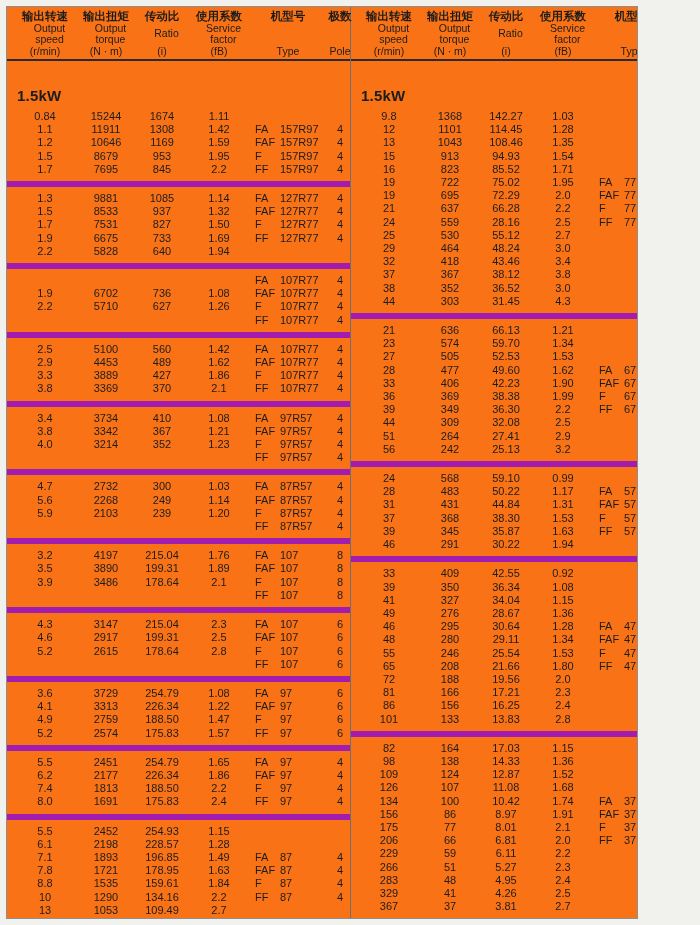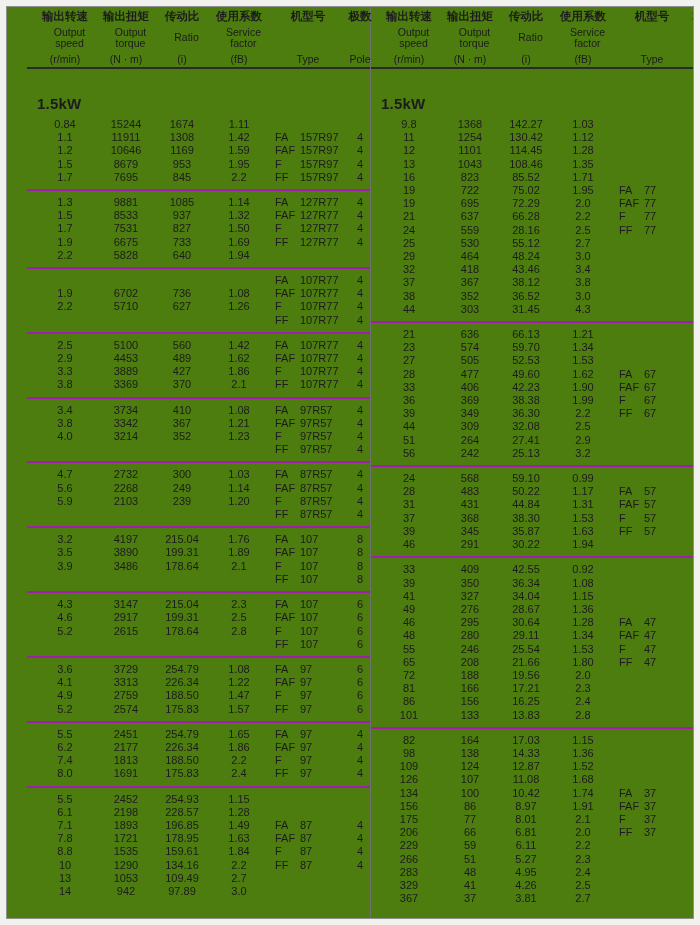--- a/index.html
+++ b/index.html
@@ -5,27 +5,26 @@
   html,body{margin:0;padding:0;}
   body{
     width:700px;height:925px;
     background:#f1f1ee;
     font-family:"Liberation Sans", sans-serif;
     color:#1c1c1c;
     -webkit-font-smoothing:antialiased;
   }
   .page{
     box-sizing:border-box;
-    width:688px;height:913px;
+    width:632px;height:913px;
     margin:6px;
     border:1px solid #8f8f8f;
     display:flex;
     overflow:hidden;
-    background:#4d7c0f;
-    padding-left:20px;
+    background:#f97316;
   }
   .half{
     box-sizing:border-box;
     width:344px;
     display:flex;flex-direction:column;
   }
   .half-left{border-right:1px solid #6f6f6f;}
   
   .hdr{
     box-sizing:border-box;
@@ -47,21 +46,21 @@
   
   .power{
     font-size:15px;font-weight:bold;
     padding:5px 0 1px 10px;
     letter-spacing:.2px;
     margin-top:21px;
   }
   
   .blocks{flex:1;display:flex;flex-direction:column;}
   .block{padding:5px 0;}
-  .block + .block{border-top:2px solid #a21caf;}
+  .block + .block{border-top:6px solid #a21caf;}
   .row{
     display:grid;
     grid-template-columns:60px 62px 50px 64px 74px 30px;
     padding-left:8px;
     font-size:11px;line-height:13.2px;
     white-space:nowrap;
   }
   .c{text-align:center;}
   .ctype{text-align:left;padding-left:4px;}
   .tp{display:inline-block;min-width:25px;}
@@ -574,40 +573,40 @@
         <div class="block">
           <div class="row">
             <div class="c">9.8</div>
             <div class="c">1368</div>
             <div class="c">142.27</div>
             <div class="c">1.03</div>
             <div class="c ctype"></div>
             <div class="c cpole"></div>
           </div>
           <div class="row">
-            <div class="c">11</div>
-            <div class="c">1254</div>
-            <div class="c">130.42</div>
-            <div class="c">1.12</div>
-            <div class="c ctype"></div>
-            <div class="c cpole"></div>
-          </div>
-          <div class="row">
             <div class="c">12</div>
             <div class="c">1101</div>
             <div class="c">114.45</div>
             <div class="c">1.28</div>
             <div class="c ctype"></div>
             <div class="c cpole"></div>
           </div>
           <div class="row">
             <div class="c">13</div>
             <div class="c">1043</div>
             <div class="c">108.46</div>
             <div class="c">1.35</div>
+            <div class="c ctype"></div>
+            <div class="c cpole"></div>
+          </div>
+          <div class="row">
+            <div class="c">15</div>
+            <div class="c">913</div>
+            <div class="c">94.93</div>
+            <div class="c">1.54</div>
             <div class="c ctype"></div>
             <div class="c cpole"></div>
           </div>
           <div class="row">
             <div class="c">16</div>
             <div class="c">823</div>
             <div class="c">85.52</div>
             <div class="c">1.71</div>
             <div class="c ctype"></div>
             <div class="c cpole"></div>

